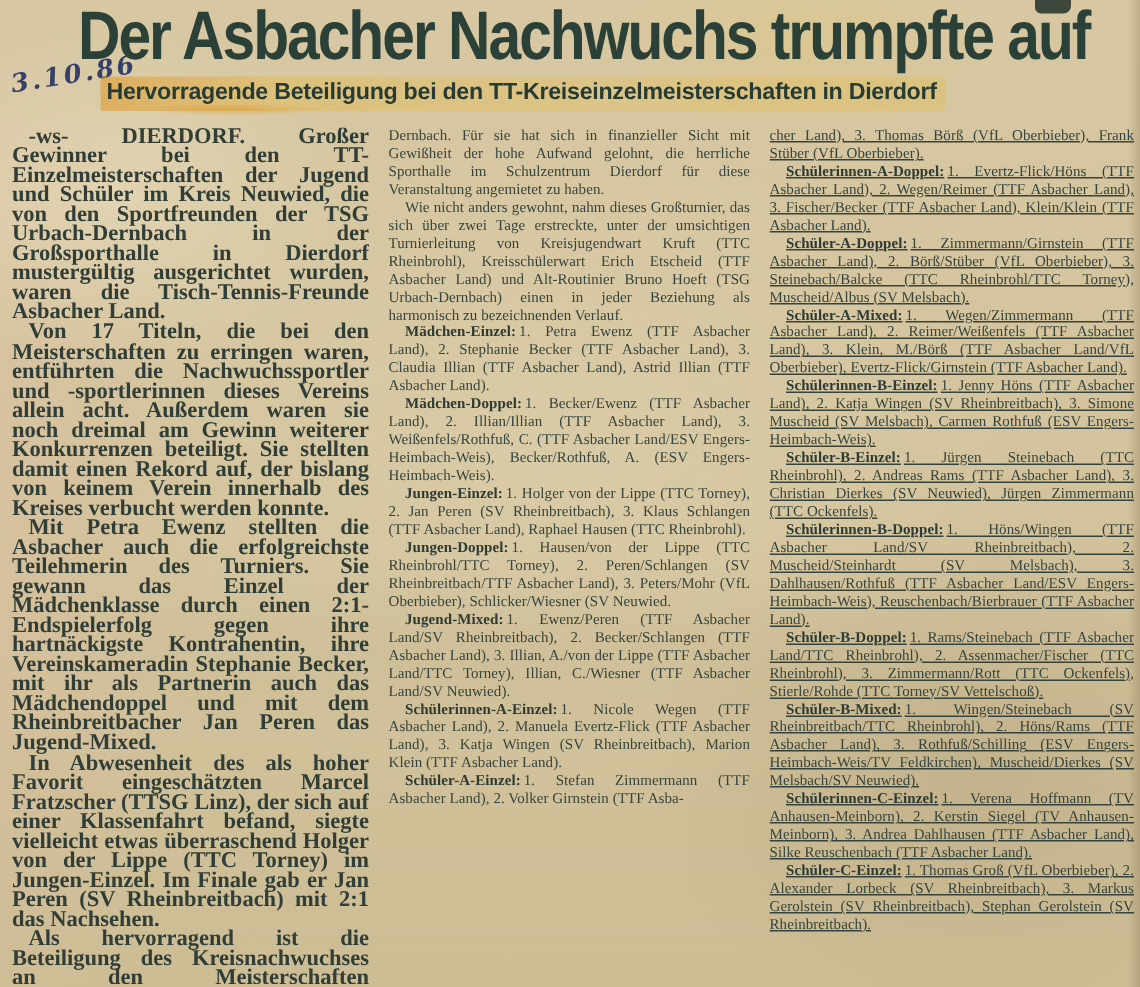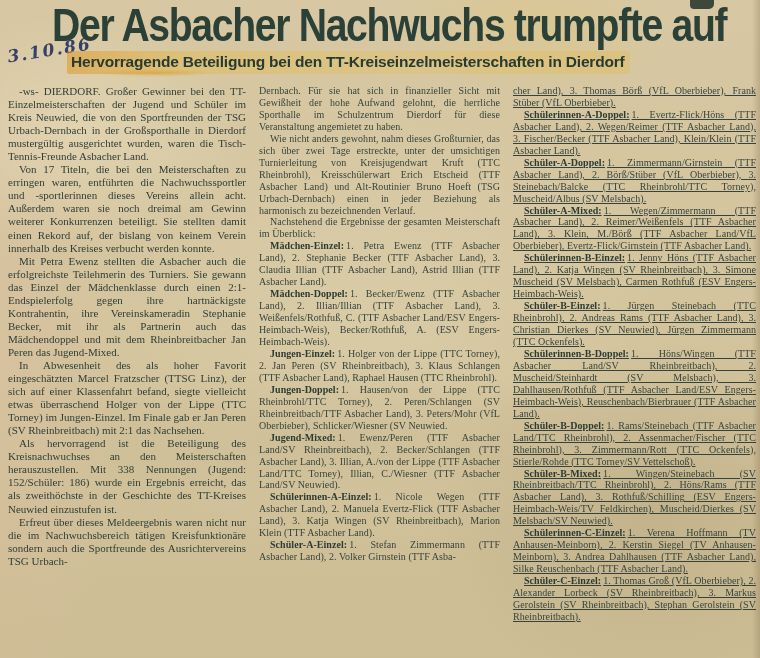--- a/index.html
+++ b/index.html
@@ -42,21 +42,21 @@
     background:linear-gradient(90deg, rgba(222,150,36,.55) 0%, rgba(228,184,70,.42) 22%, rgba(228,190,84,.34) 60%, rgba(226,186,80,.38) 100%);
     border-radius:2px;
   }
   .subhead-smudge{position:absolute;left:80px;top:68px;width:150px;height:10px;
     background:radial-gradient(ellipse closest-side, rgba(220,148,34,.5), transparent 80%);}
   .body-cols{
     position:absolute;left:8px;top:85px;width:748px;height:571px;
     display:flex;gap:13px;overflow:hidden;
   }
   .col{overflow:hidden;}
-  .col1{width:238px;font-size:11px;line-height:13.05px;font-weight:400;color:#303e37;}
+  .col1{width:238px;font-size:15px;line-height:13.05px;font-weight:700;color:#303e37;}
   .col2{width:241px;}
   .col3{width:243px;text-decoration:underline;}
   .col2,.col3{font-size:10px;line-height:11.95px;font-weight:400;color:#36433c;letter-spacing:.05px;}
   .col p{margin:0;text-align:justify;text-indent:11px;}
   .col p.nofirst{text-indent:0;}
   .result b{font-weight:700;color:#2e3b34;}
   .result .rtext{margin-left:2px;}
 </style>
 </head>
 <body>
@@ -79,21 +79,20 @@
       <p>Von 17 Titeln, die bei den Meisterschaften zu erringen waren, entführten die Nachwuchssportler und -sportlerinnen dieses Vereins allein acht. Außerdem waren sie noch dreimal am Gewinn weiterer Konkurrenzen beteiligt. Sie stellten damit einen Rekord auf, der bislang von keinem Verein innerhalb des Kreises verbucht werden konnte.</p>
       <p>Mit Petra Ewenz stellten die Asbacher auch die erfolgreichste Teilehmerin des Turniers. Sie gewann das Einzel der Mädchenklasse durch einen 2:1-Endspielerfolg gegen ihre hartnäckigste Kontrahentin, ihre Vereinskameradin Stephanie Becker, mit ihr als Partnerin auch das Mädchendoppel und mit dem Rheinbreitbacher Jan Peren das Jugend-Mixed.</p>
       <p>In Abwesenheit des als hoher Favorit eingeschätzten Marcel Fratzscher (TTSG Linz), der sich auf einer Klassenfahrt befand, siegte vielleicht etwas überraschend Holger von der Lippe (TTC Torney) im Jungen-Einzel. Im Finale gab er Jan Peren (SV Rheinbreitbach) mit 2:1 das Nachsehen.</p>
       <p>Als hervorragend ist die Beteiligung des Kreisnachwuchses an den Meisterschaften herauszustellen. Mit 338 Nennungen (Jugend: 152/Schüler: 186) wurde ein Ergebnis erreicht, das als zweithöchste in der Geschichte des TT-Kreises Neuwied einzustufen ist.</p>
       <p>Erfreut über dieses Meldeergebnis waren nicht nur die im Nachwuchsbereich tätigen Kreisfunktionäre sondern auch die Sportfreunde des Ausrichtervereins TSG Urbach-</p>
     </div>
 
     <div class="col col2">
       <p class="nofirst">Dernbach. Für sie hat sich in finanzieller Sicht mit Gewißheit der hohe Aufwand gelohnt, die herrliche Sporthalle im Schulzentrum Dierdorf für diese Veranstaltung angemietet zu haben.</p>
       <p>Wie nicht anders gewohnt, nahm dieses Großturnier, das sich über zwei Tage erstreckte, unter der umsichtigen Turnierleitung von Kreisjugendwart Kruft (TTC Rheinbrohl), Kreisschülerwart Erich Etscheid (TTF Asbacher Land) und Alt-Routinier Bruno Hoeft (TSG Urbach-Dernbach) einen in jeder Beziehung als harmonisch zu bezeichnenden Verlauf.</p>
-      <p>Nachstehend die Ergebnisse der gesamten Meisterschaft im Überblick:</p>
       <p class="result"><b>Mädchen-Einzel:</b><span class="rtext">1. Petra Ewenz (TTF Asbacher Land), 2. Stephanie Becker (TTF Asbacher Land), 3. Claudia Illian (TTF Asbacher Land), Astrid Illian (TTF Asbacher Land).</span></p>
       <p class="result"><b>Mädchen-Doppel:</b><span class="rtext">1. Becker/Ewenz (TTF Asbacher Land), 2. Illian/Illian (TTF Asbacher Land), 3. Weißenfels/Rothfuß, C. (TTF Asbacher Land/ESV Engers-Heimbach-Weis), Becker/Rothfuß, A. (ESV Engers-Heimbach-Weis).</span></p>
       <p class="result"><b>Jungen-Einzel:</b><span class="rtext">1. Holger von der Lippe (TTC Torney), 2. Jan Peren (SV Rheinbreitbach), 3. Klaus Schlangen (TTF Asbacher Land), Raphael Hausen (TTC Rheinbrohl).</span></p>
       <p class="result"><b>Jungen-Doppel:</b><span class="rtext">1. Hausen/von der Lippe (TTC Rheinbrohl/TTC Torney), 2. Peren/Schlangen (SV Rheinbreitbach/TTF Asbacher Land), 3. Peters/Mohr (VfL Oberbieber), Schlicker/Wiesner (SV Neuwied.</span></p>
       <p class="result"><b>Jugend-Mixed:</b><span class="rtext">1. Ewenz/Peren (TTF Asbacher Land/SV Rheinbreitbach), 2. Becker/Schlangen (TTF Asbacher Land), 3. Illian, A./von der Lippe (TTF Asbacher Land/TTC Torney), Illian, C./Wiesner (TTF Asbacher Land/SV Neuwied).</span></p>
       <p class="result"><b>Schülerinnen-A-Einzel:</b><span class="rtext">1. Nicole Wegen (TTF Asbacher Land), 2. Manuela Evertz-Flick (TTF Asbacher Land), 3. Katja Wingen (SV Rheinbreitbach), Marion Klein (TTF Asbacher Land).</span></p>
       <p class="result"><b>Schüler-A-Einzel:</b><span class="rtext">1. Stefan Zimmermann (TTF Asbacher Land), 2. Volker Girnstein (TTF Asba-</span></p>
     </div>
 
     <div class="col col3">

